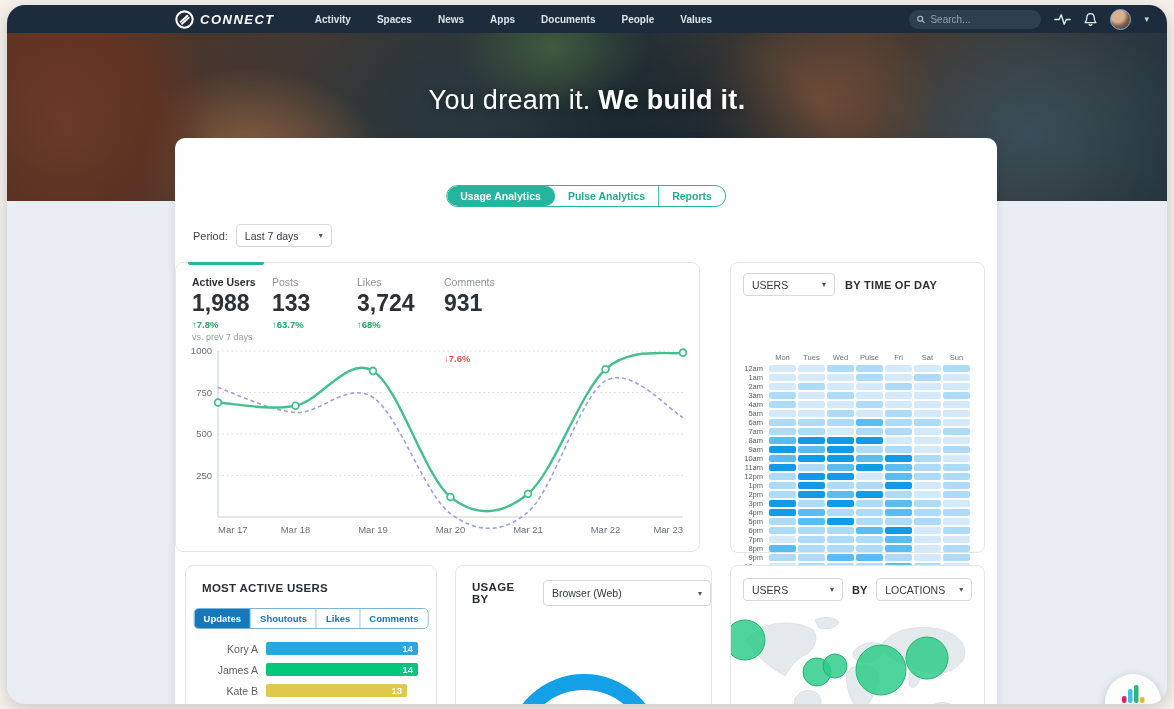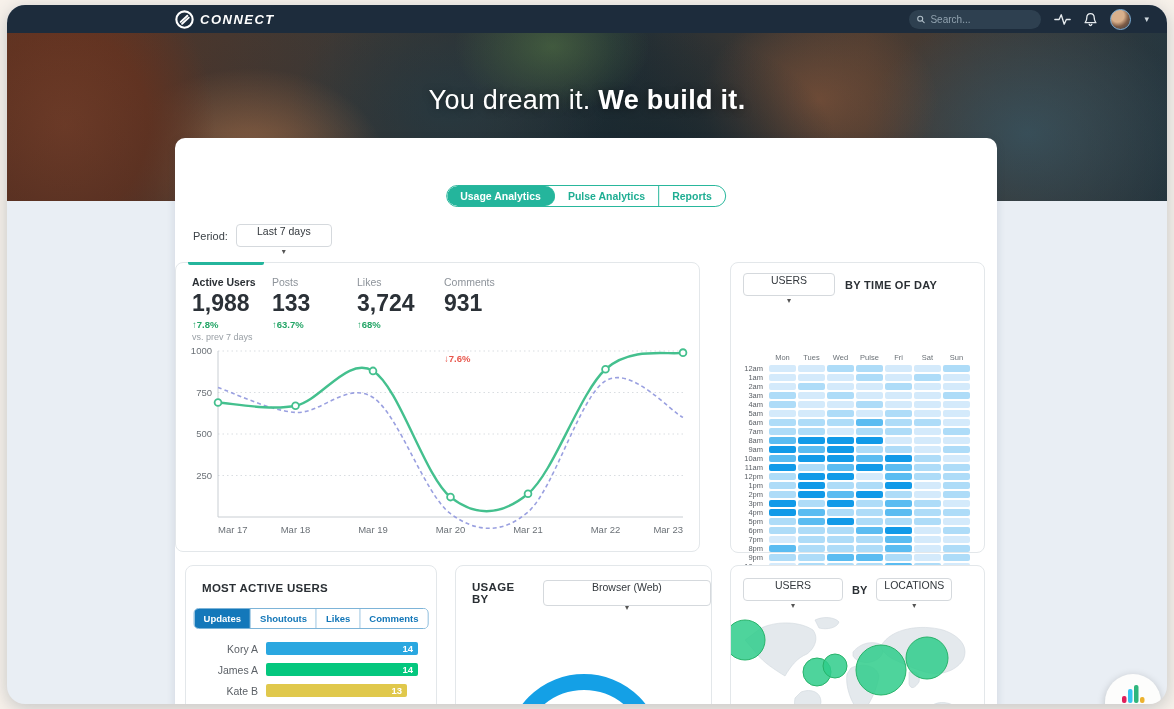--- a/index.html
+++ b/index.html
@@ -54,21 +54,21 @@
               border:1px solid #29b79c; border-radius:13px; overflow:hidden; height:22px; background:#fff; }
   .seg-tab { font-size:10.5px; font-weight:bold; color:#1fae93; padding:0 13px; display:flex;
              align-items:center; cursor:pointer; border-right:1px solid #29b79c; }
   .seg-tab:last-child { border-right:none; }
   .seg-tab.active { background:#24b59c; color:#fff; border-radius:12px; }
 
   .period-row { position:absolute; left:18px; top:86px; display:flex; align-items:center; gap:8px; }
   .period-row .lbl { font-size:11px; color:#3c4247; }
   .select { border:1px solid #d5d9dd; border-radius:4px; background:#fff; display:flex;
             align-items:center; justify-content:space-between; padding:0 8px; height:23px;
-            font-size:10.5px; color:#33383d; cursor:pointer; gap:10px;flex-direction:column; }
+            font-size:10.5px; color:#33383d; cursor:pointer; gap:10px; }
   .select i { font-style:normal; font-size:8px; color:#555; }
 
   .panel { position:absolute; background:#fff; border:1px solid #e3e7ea; border-radius:8px; }
   .chart-panel { left:0; top:124px; width:525px; height:290px; }
   .heat-panel  { left:555px; top:124px; width:255px; height:291px; }
   .b1 { left:10px;  top:427px; width:252px; height:280px; }
   .b2 { left:280px; top:427px; width:257px; height:280px; }
   .b3 { left:555px; top:427px; width:255px; height:280px; overflow:hidden; }
 
   
@@ -131,20 +131,29 @@
 
   <header class="navbar">
     <div class="logo">
       <svg width="19" height="19" viewBox="0 0 20 20">
         <circle cx="10" cy="10" r="8.6" fill="none" stroke="#fff" stroke-width="2.2"></circle>
         <path d="M6 12.5 L13 6" stroke="#fff" stroke-width="2" stroke-linecap="round"></path>
         <path d="M7.5 14.5 L14.5 8" stroke="#fff" stroke-width="2" stroke-linecap="round"></path>
       </svg>
       <span class="logo-text">CONNECT</span>
     </div>
+    <nav class="nav-items">
+        <span class="nav-item">Activity</span>
+        <span class="nav-item">Spaces</span>
+        <span class="nav-item">News</span>
+        <span class="nav-item">Apps</span>
+        <span class="nav-item">Documents</span>
+        <span class="nav-item">People</span>
+        <span class="nav-item">Values</span>
+      </nav>
     <div class="nav-right">
       <div class="search">
         <svg width="9" height="9" viewBox="0 0 10 10">
           <circle cx="4" cy="4" r="3.1" fill="none" stroke="#aebcc6" stroke-width="1.4"></circle>
           <path d="M6.4 6.4 L9 9" stroke="#aebcc6" stroke-width="1.4" stroke-linecap="round"></path>
         </svg>
         <input placeholder="Search..." style="">
       </div>
       <svg width="17" height="13" viewBox="0 0 20 14">
         <path d="M1 7 H6 L8.5 1.5 L12 12.5 L14.5 7 H19" fill="none" stroke="#e5eaee" stroke-width="1.6" stroke-linecap="round" stroke-linejoin="round"></path>
@@ -490,21 +499,21 @@
           </svg></div>
     </section>
 
     <section class="panel b3">
       <div class="loc-head">
         <div class="select" style="width:100px">
           <span>USERS</span>
             <i>▾</i>
         </div>
         <span class="loc-by">BY</span>
-        <div class="select" style="width:76px">
+        <div class="select" style="width:96px">
           <span>LOCATIONS</span>
             <i>▾</i>
         </div>
       </div>
       <div class="map-wrap" id="mapWrap"><svg width="253" height="236" viewBox="0 0 253 236">
             <path d="M14,30 L30,18 C48,10 70,12 82,20 C88,28 84,38 76,44 C66,48 60,56 54,66 C44,60 32,52 26,44 Z" fill="#e4e9ed" stroke="#d0d7dd" stroke-width="0.6"></path>
             <path d="M84,10 C92,6 104,7 108,12 C106,18 96,20 88,18 Z" fill="#e4e9ed" stroke="#d0d7dd" stroke-width="0.6"></path>
             <path d="M70,82 C80,78 90,82 90,92 C88,106 80,118 74,126 C66,114 62,98 64,88 Z" fill="#e4e9ed" stroke="#d0d7dd" stroke-width="0.6"></path>
             <path d="M122,42 C130,32 144,30 152,36 C154,44 148,50 140,52 C132,54 124,50 122,46 Z" fill="#e4e9ed" stroke="#d0d7dd" stroke-width="0.6"></path>
             <path d="M120,58 C132,52 146,56 148,66 C146,80 138,96 130,104 C120,94 114,76 116,64 Z" fill="#e4e9ed" stroke="#d0d7dd" stroke-width="0.6"></path>

